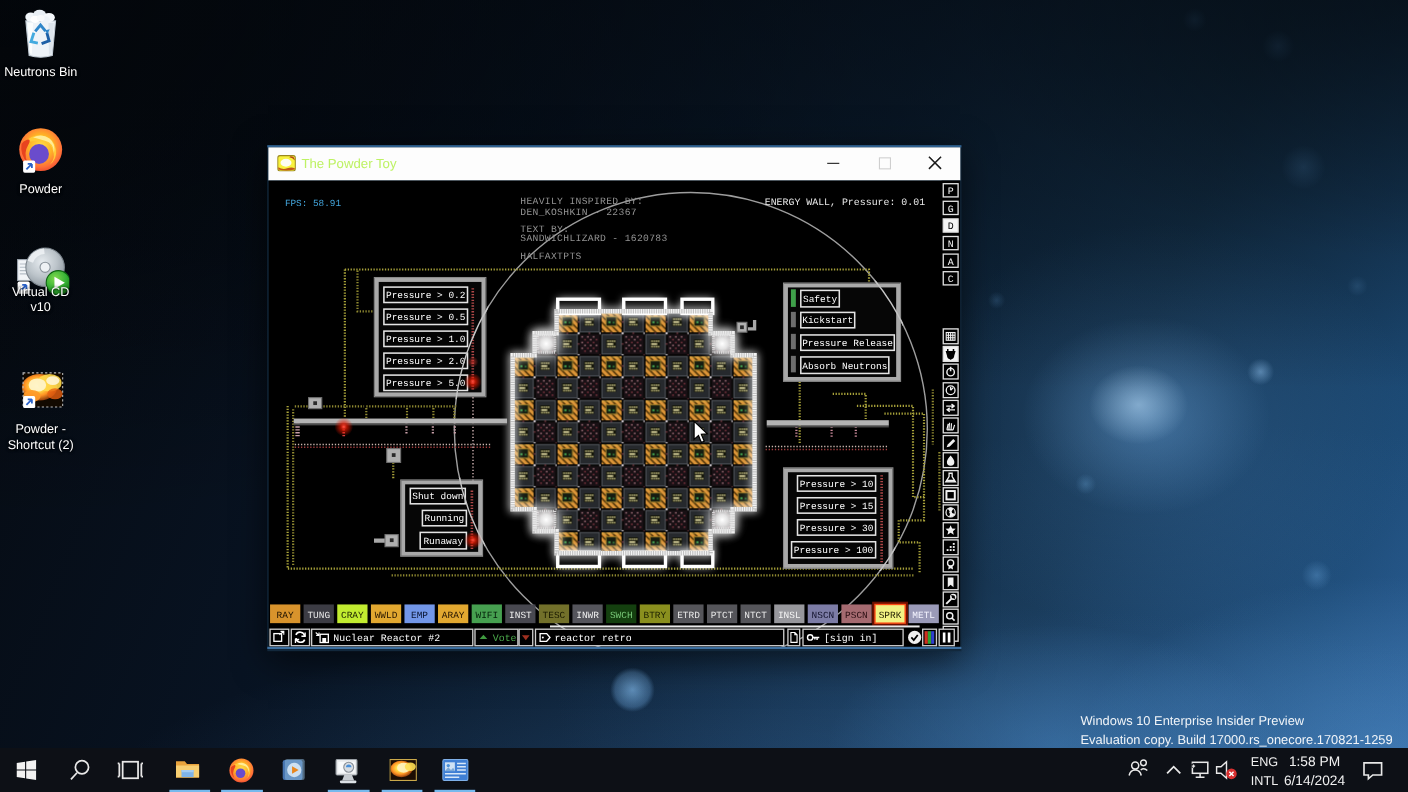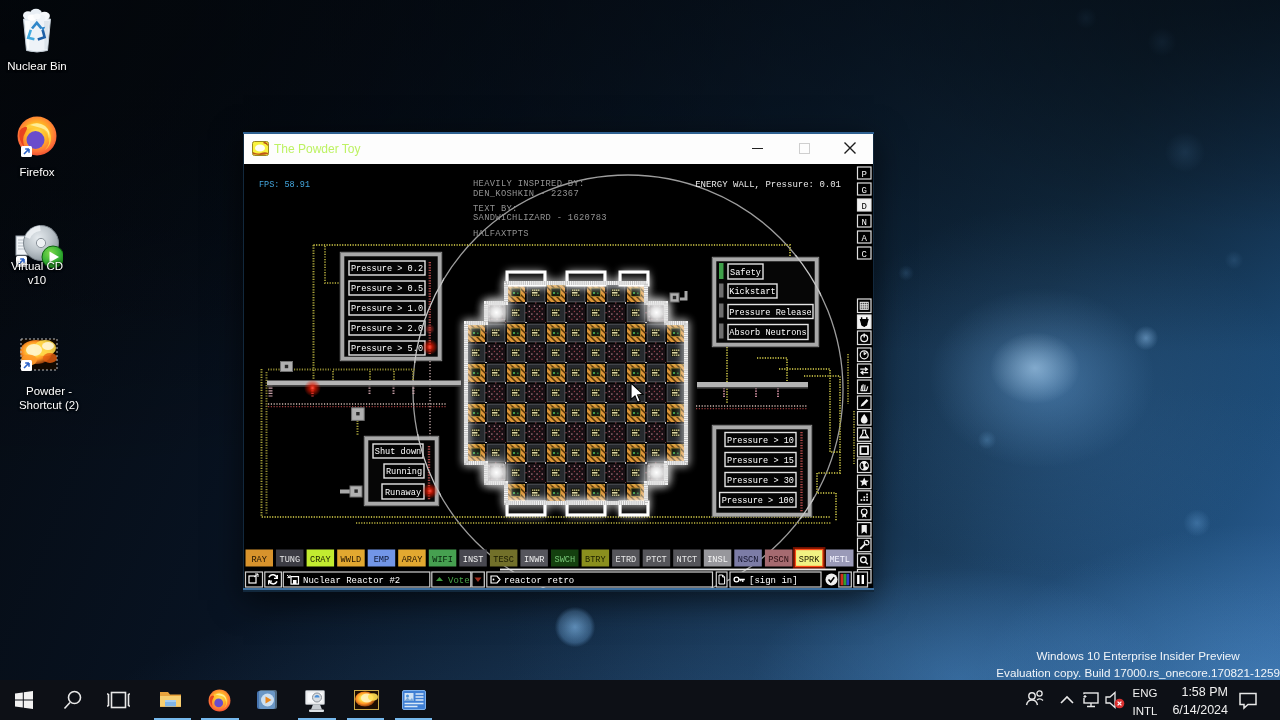--- a/index.html
+++ b/index.html
@@ -43,41 +43,41 @@
  <ellipse cx="25" cy="10" rx="4.4" ry="3.2" fill="#eef3f8"></ellipse>
  <ellipse cx="21" cy="8.4" rx="3.6" ry="2.8" fill="#f8fafc"></ellipse>
  <g fill="none" stroke-width="2.6">
   <path d="M16 20.5 L20.8 14.8 L25.4 20.3" stroke="#2f86c9"></path>
   <path d="M14.8 21.8 L12.2 29.8 L18.4 31.2" stroke="#43aadf"></path>
   <path d="M26.6 21.6 L28.6 29.2 L21.8 31.6" stroke="#1d5fa6"></path>
   <path d="M25.4 20.3 L27.8 19.8 L26.6 22.4" stroke="#2f86c9" stroke-width="1.6"></path>
  </g>
 </svg>
 
-<div class="dlabel" style="left:0px;top:59px">Nuclear Bin</div>
+<div class="dlabel" style="left:0px;top:59px">Neutrons Bin</div>
 
 <svg style="position:absolute;left:16px;top:115px" width="42" height="44" viewBox="0 0 42 44">
  <defs>
   <radialGradient id="fxo" cx="50%" cy="42%" r="62%">
    <stop offset="0%" stop-color="#ffe14a"></stop>
         <stop offset="45%" stop-color="#ffb126"></stop>
    <stop offset="78%" stop-color="#ff7139"></stop>
         <stop offset="100%" stop-color="#e8452c"></stop>
   </radialGradient>
  </defs>
  <circle cx="21" cy="21" r="19.5" fill="url(#fxo)"></circle>
  <circle cx="19.5" cy="25" r="9" fill="#6a4ccc"></circle>
  <path d="M7 14 Q13 7 22 8 Q33 10 35 21 Q36 30 29 35 Q36 28 31 19 Q27 12 18 13 Q11 14 7 14Z" fill="#ffcb38"></path>
  <path d="M3.5 16 Q2 26 9 33 Q5 24 9.5 17 Q13 11 8.5 12 Q5 13 3.5 16Z" fill="#e8431f"></path>
  <path d="M14 10 Q22 6 29 11 Q35 16 33 24 Q33 15 25 13 Q18 11 14 10Z" fill="#fff2a8" opacity=".85"></path>
  <rect x="5" y="31" width="11" height="11" rx="1.5" fill="#fff"></rect>
  <path d="M8 39 L13 34 M13 34 L9.2 34 M13 34 L13 37.8" stroke="#2a62c9" stroke-width="1.6" fill="none"></path>
 </svg>
 
-<div class="dlabel" style="left:0px;top:165px">Firefox</div>
+<div class="dlabel" style="left:0px;top:165px">Powder</div>
 
 <svg style="position:absolute;left:13px;top:222px" width="50" height="50" viewBox="0 0 50 50">
  <rect x="3" y="14" width="14" height="19" fill="#f2f5f8" stroke="#9aa4ad"></rect>
  <path d="M5 18 H15 M5 21 H15 M5 24 H15 M5 27 H12" stroke="#b5bec6" stroke-width="1"></path>
  <defs>
   <radialGradient id="cdg" cx="42%" cy="36%" r="70%">
    <stop offset="0%" stop-color="#e6ebef"></stop>
         <stop offset="55%" stop-color="#bcc4ca"></stop>
    <stop offset="100%" stop-color="#8b959d"></stop>
   </radialGradient>
@@ -113,21 +113,21 @@
  <ellipse cx="25" cy="12" rx="11" ry="8" fill="#ffd94a" opacity=".9"></ellipse>
  <ellipse cx="14" cy="14" rx="8" ry="6" fill="#fff3c8" opacity=".95"></ellipse>
  <ellipse cx="28" cy="10" rx="6" ry="4" fill="#fff8e0" opacity=".85"></ellipse>
  <ellipse cx="9" cy="24" rx="8" ry="5.5" fill="#ff9a28" opacity=".9"></ellipse>
  <ellipse cx="30" cy="22" rx="7" ry="5" fill="#e86010" opacity=".8"></ellipse>
  <rect x="1" y="3" width="36" height="31" fill="none" stroke="#bbb" stroke-width="1" stroke-dasharray="2 2"></rect>
  <rect x="1" y="24" width="11" height="11" rx="1.5" fill="#fff"></rect>
  <path d="M4 32 L9 27 M9 27 L5.2 27 M9 27 L9 30.8" stroke="#2a62c9" stroke-width="1.6" fill="none"></path>
 </svg>
 
-<div class="dlabel" style="left:12px;top:384px">Powder -<br>Shortcut (2)</div>
+<div class="dlabel" style="left:0px;top:384px">Powder -<br>Shortcut (2)</div>
 
 <div style="position:absolute;left:243px;top:132px;width:631px;height:458px;
  background:#12283c;box-shadow:0 8px 30px rgba(0,0,0,.6);border-top:2px solid #2f6191;"></div>
 
 <div style="position:absolute;left:244px;top:134px;width:629px;height:30px;background:#fdfdfd;"></div>
 
 <svg style="position:absolute;left:252px;top:141px" width="17" height="15" viewBox="0 0 17 15">
  <rect x="0.5" y="0.5" width="16" height="14" rx="2" fill="#f8f23e" stroke="#9a8820"></rect>
  <path d="M1 11 Q5 13.5 9 12 Q13 10.5 16 12 L16 13 Q8 15 1 13 Z" fill="#c05818"></path>
  <ellipse cx="8" cy="7" rx="5" ry="3.6" fill="#fdfdf4"></ellipse>
@@ -552,21 +552,21 @@
     <rect x="599.5" y="409.8" width="3" height="11.5" fill="#30a030"></rect>
     <rect x="602.5" y="409.8" width="2.8" height="11.5" fill="#3040d0"></rect>
 <rect x="609.8" y="408" width="13.7" height="15" fill="#000" stroke="#cfcfcf" stroke-width="1.2"></rect>
 <path d="M614.3 411 v9 M618.8 411 v9" stroke="#fff" stroke-width="2.4"></path>
 
 <path d="M387 219 l0 16.5 4-3.6 2.6 6.3 2.6-1.1 -2.6-6.2 5.4-.5 Z" fill="#fff" stroke="#000" stroke-width="1.1"></path>
 </svg>
 
 <div style="position:absolute;left:243px;top:588.2px;width:631px;height:1.8px;background:#3c6e9e;"></div>
 
-<div style="position:absolute;right:0;top:646.5px;text-align:center;color:rgba(255,255,255,.93);font-size:11.7px;line-height:17px;">
+<div style="position:absolute;right:14px;top:646.5px;text-align:left;color:rgba(255,255,255,.93);font-size:11.7px;line-height:17px;">
 Windows 10 Enterprise Insider Preview<br>Evaluation copy. Build 17000.rs_onecore.170821-1259</div>
 
 <div style="position:absolute;left:0;top:680px;width:1280px;height:40px;background:#0d1016;"></div>
 
 <svg style="position:absolute;left:15px;top:691px" width="18" height="18" viewBox="0 0 18 18">
  <path d="M0 2.6 L7.8 1.5 V8.5 H0 Z M8.8 1.3 L18 0 V8.5 H8.8 Z M0 9.5 H7.8 V16.5 L0 15.4 Z M8.8 9.5 H18 V18 L8.8 16.7 Z" fill="#f2f2f2"></path>
 </svg>
 
 <svg style="position:absolute;left:62px;top:689px" width="22" height="22" viewBox="0 0 22 22">
  <circle cx="12.5" cy="8.5" r="6" fill="none" stroke="#e8e8e8" stroke-width="1.6"></circle>
@@ -646,19 +646,19 @@
  <path d="M2 6 h4 M4 4 v4" stroke="#0d1016" stroke-width="3"></path>
  <path d="M2.5 6.5 h3 M4 5 v3" stroke="#e8e8e8" stroke-width="1.2"></path>
 </svg>
 
 <svg style="position:absolute;left:1104px;top:690px" width="22" height="20" viewBox="0 0 22 20">
  <path d="M2 7 h4 l5-4.5 v15 L6 13 H2 Z" fill="none" stroke="#e8e8e8" stroke-width="1.3"></path>
  <circle cx="15.5" cy="13.5" r="4.8" fill="#d83030"></circle>
  <path d="M13.6 11.6 l3.8 3.8 m0-3.8 l-3.8 3.8" stroke="#fff" stroke-width="1.3"></path>
 </svg>
 
-<div style="position:absolute;left:1128px;top:685px;width:34px;color:#f0f0f0;font-size:11.5px;line-height:17.5px;text-align:center;">ENG<br>INTL</div>
-
-<div style="position:absolute;left:1162px;top:684px;width:66px;color:#f0f0f0;font-size:12.5px;line-height:17.5px;text-align:right;">1:58 PM<br>6/14/2024</div>
+<div style="position:absolute;left:1128px;top:685px;width:34px;color:#f0f0f0;font-size:11.5px;line-height:17.5px;text-align:right;">ENG<br>INTL</div>
+
+<div style="position:absolute;left:1162px;top:684px;width:66px;color:#f0f0f0;font-size:12.5px;line-height:17.5px;text-align:center;">1:58 PM<br>6/14/2024</div>
 
 <svg style="position:absolute;left:1238px;top:691px" width="20" height="19" viewBox="0 0 20 19">
  <path d="M2 2.5 h16 v11 h-8 l-4 3.5 v-3.5 h-4 Z" fill="none" stroke="#e8e8e8" stroke-width="1.5"></path>
 </svg>
 
 </body></html>

